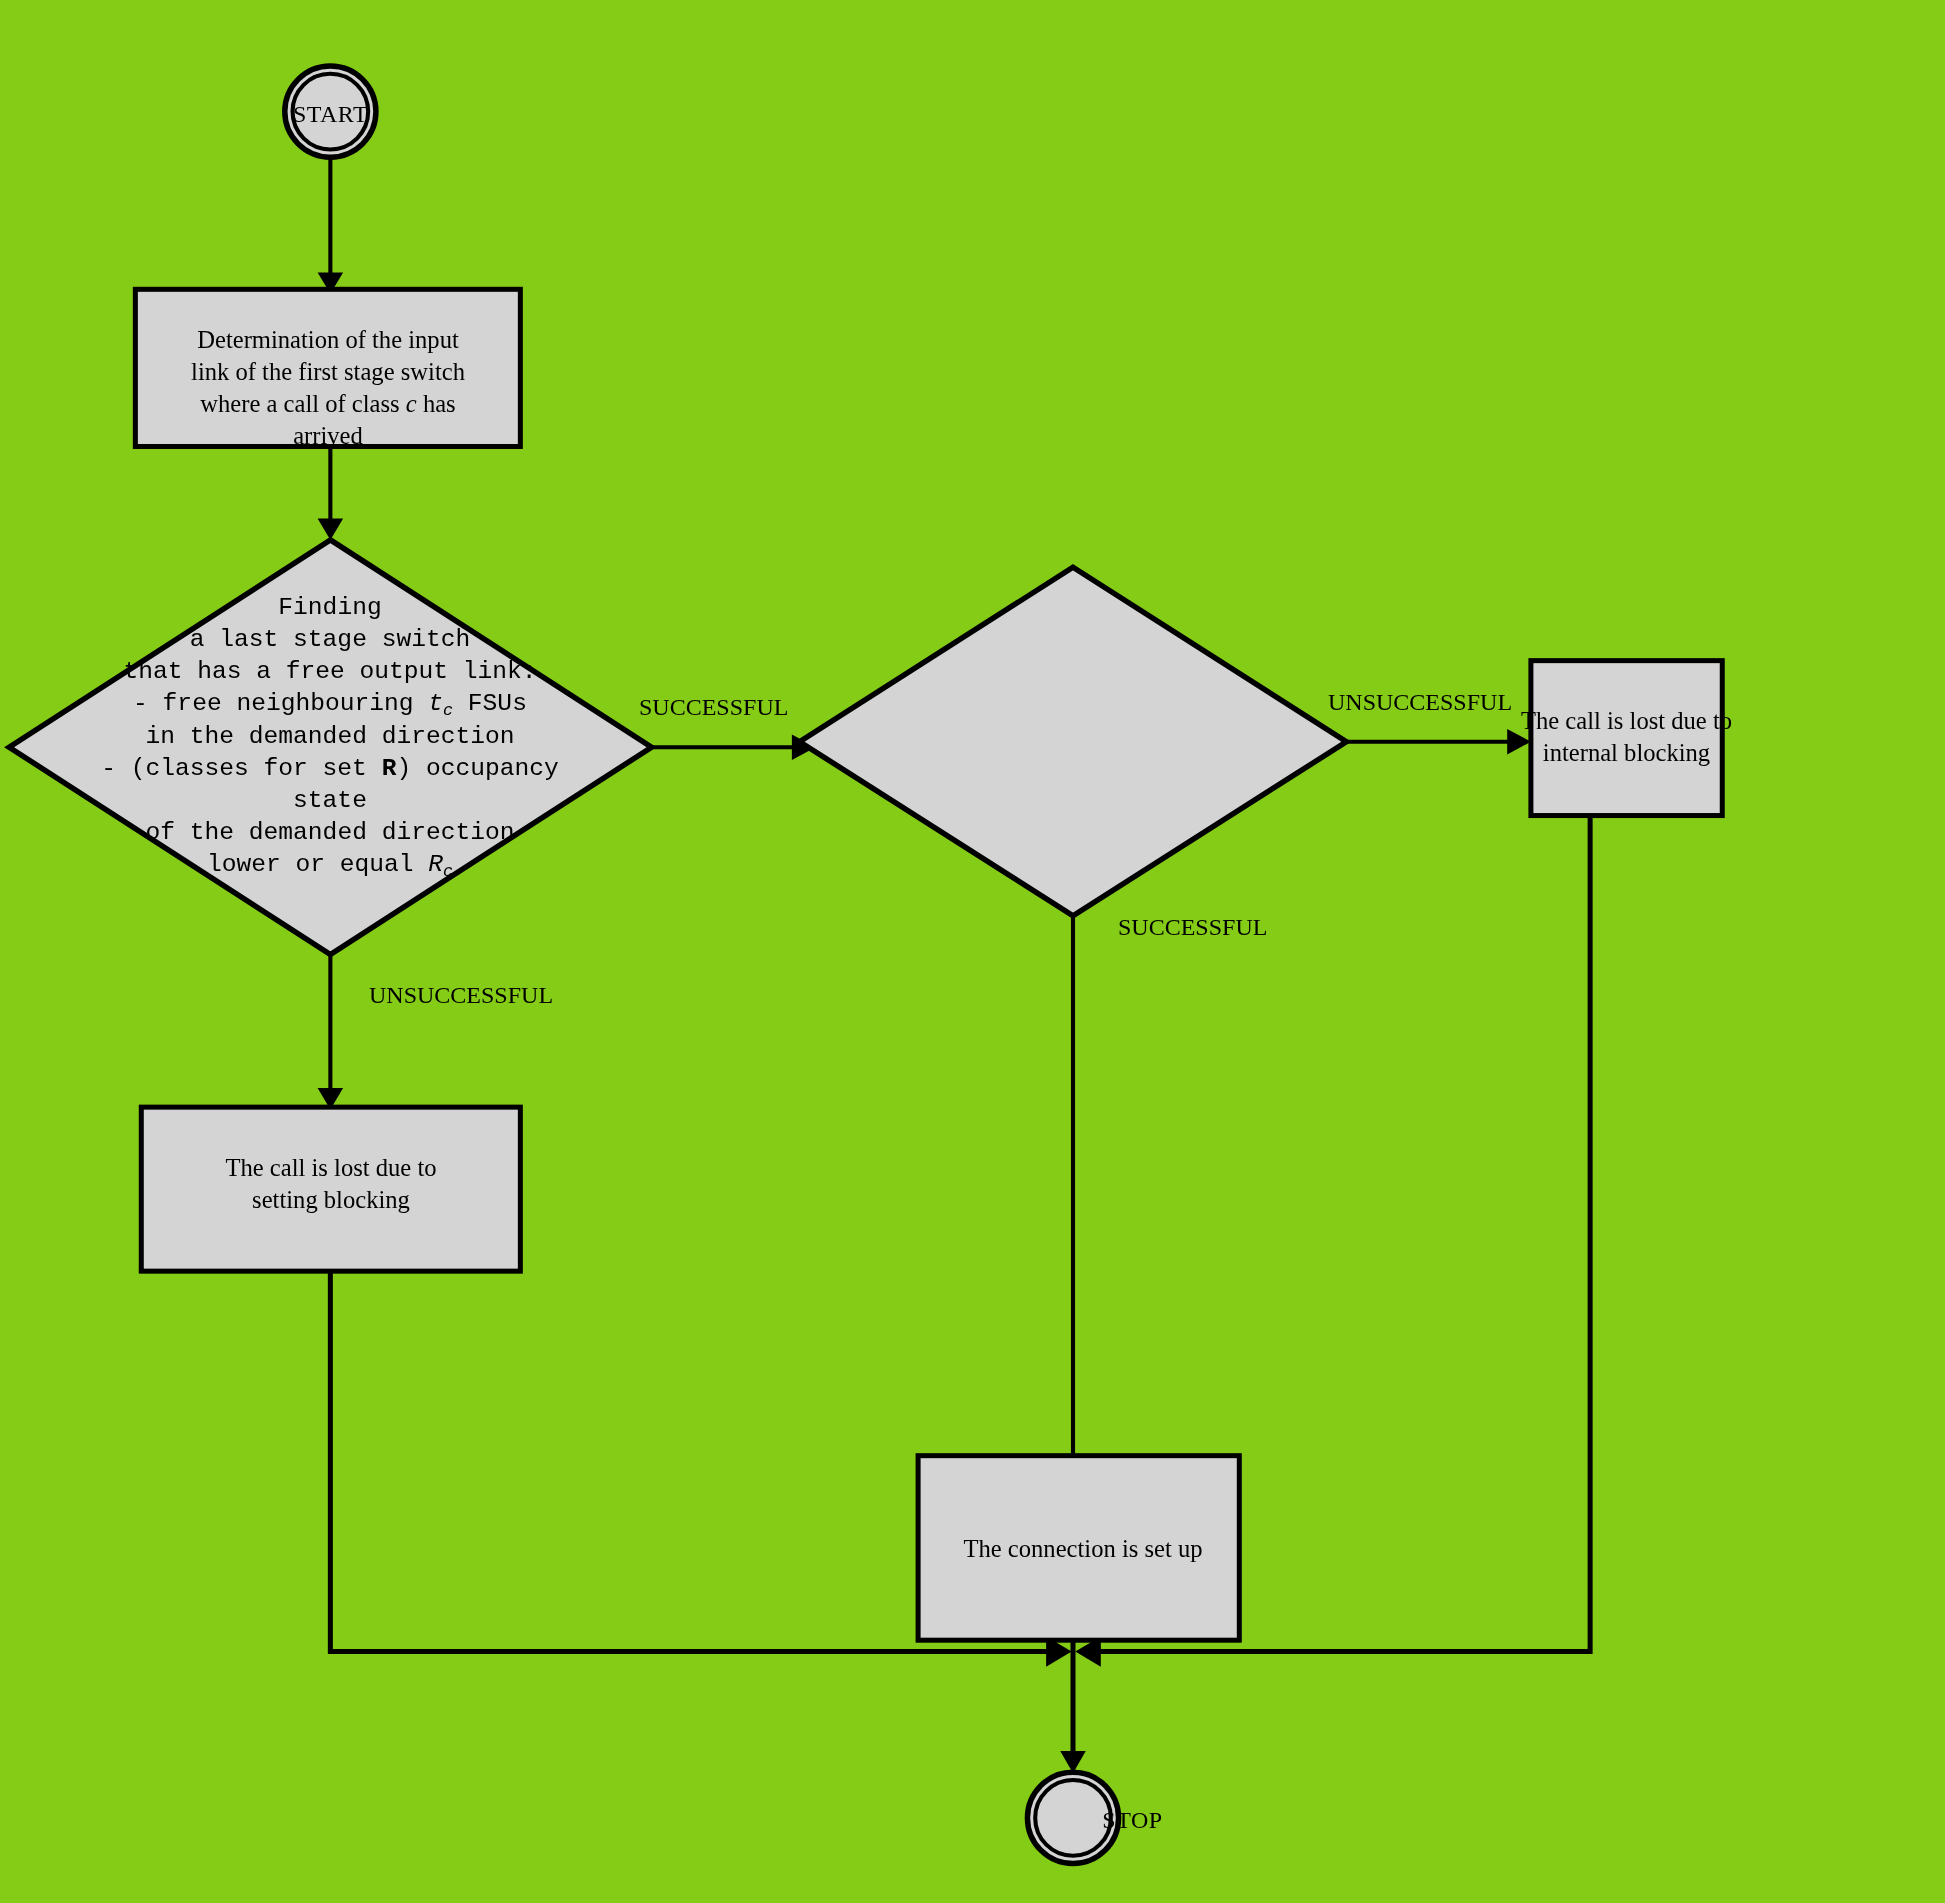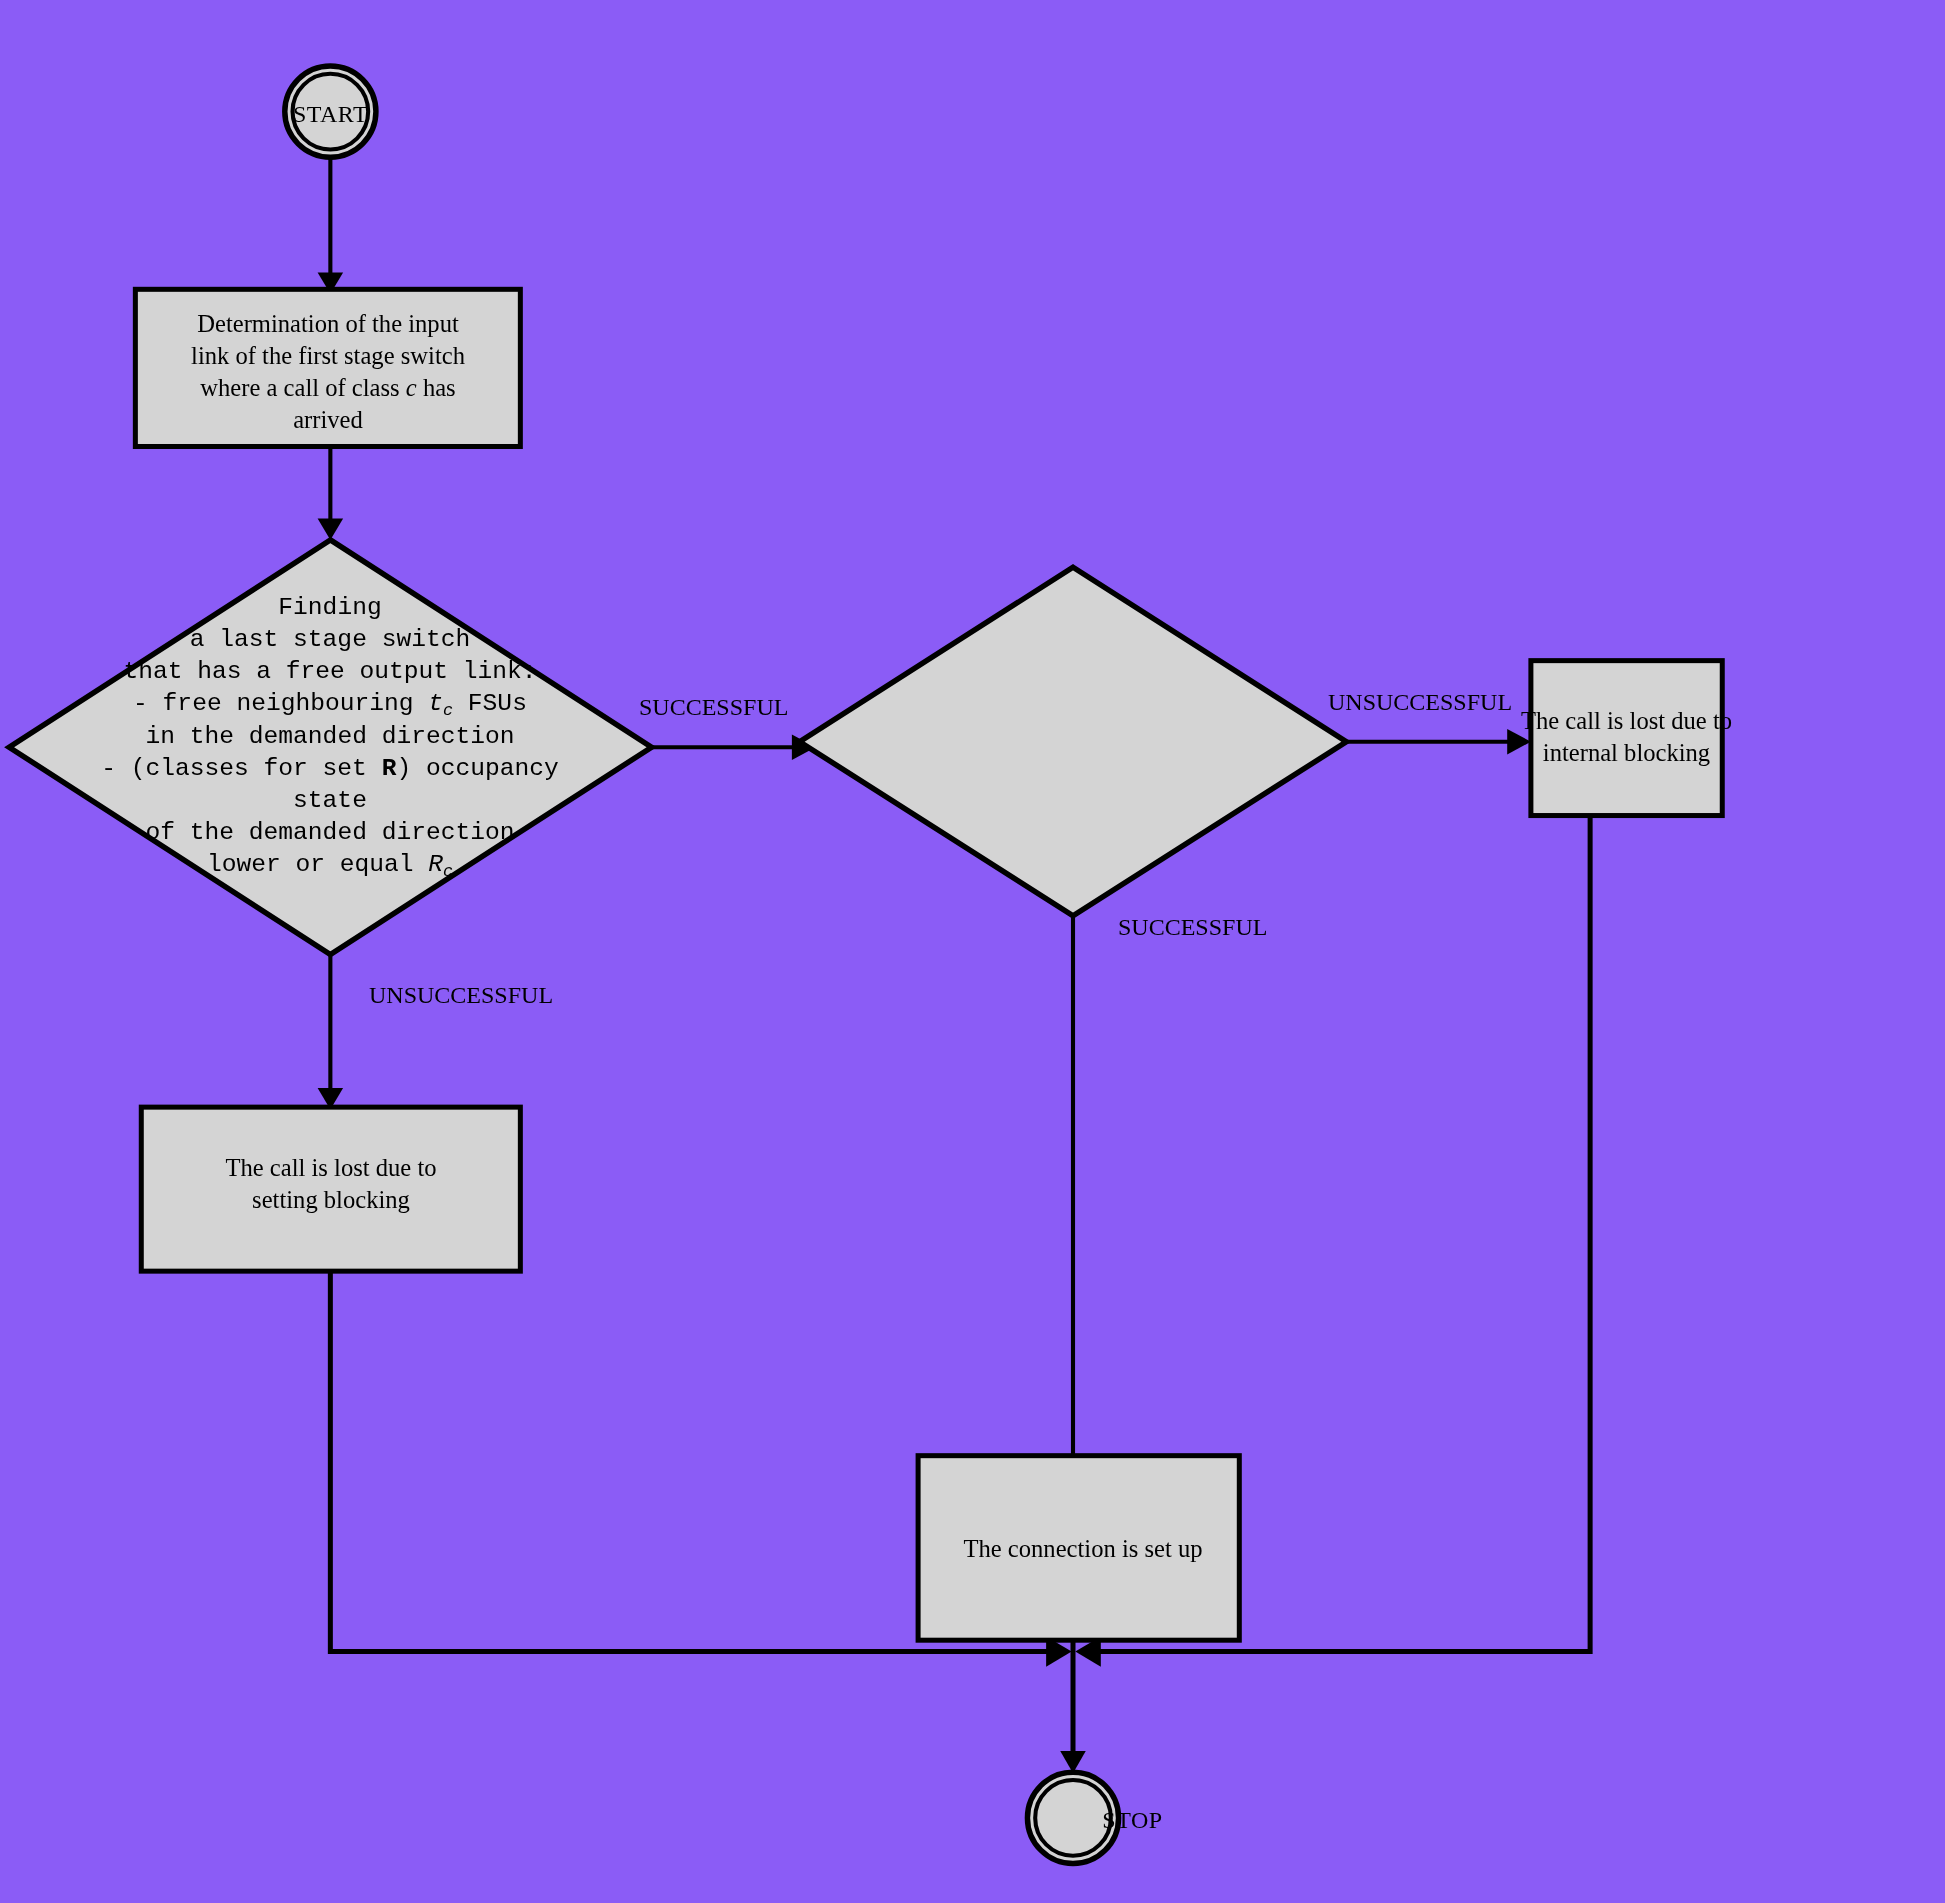--- a/index.html
+++ b/index.html
@@ -10,21 +10,21 @@
   body {
     width: 1946px;
     height: 1904px;
     font-family: "Liberation Serif", "DejaVu Serif", serif;
     overflow: hidden;
   }
   #flow-root {
     position: relative;
     width: 1946px;
     height: 1904px;
-    background: #8b5cf6;
+    background: #84cc16;
   }
   svg.flow-canvas {
     position: absolute;
     left: 0;
     top: 0;
     width: 1946px;
     height: 1904px;
   }
   .node-text {
     position: absolute;
@@ -143,21 +143,21 @@
     </g>
 
     <g>
       <circle cx="2355" cy="3990" r="100" fill="#D4D4D4" stroke="#000000" stroke-width="12"></circle>
       <circle cx="2355" cy="3990" r="83" fill="#D4D4D4" stroke="#000000" stroke-width="9"></circle>
     </g>
   </svg>
 
   <div class="node-text terminal-label" style="left:262px; top:99px; width:137px;">START</div>
 
-  <div class="node-text box-label" style="left:140px; top:308px; width:376px;"><span>Determination of the input</span><br><span>link of the first stage switch</span><br>where a call of class <span class="it">c</span> has<br>arrived</div>
+  <div class="node-text box-label" style="left:140px; top:324px; width:376px;"><span>Determination of the input</span><br><span>link of the first stage switch</span><br>where a call of class <span class="it">c</span> has<br>arrived</div>
 
   <div class="node-text diamond-label" style="left:66px; top:592px; width:528px;">Finding<br>a last stage switch<br>that has a free output link:<br>- free neighbouring <span class="it">t</span><sub>c</sub> FSUs<br>in the demanded  direction<br>- (classes for set <span class="bd">R</span>) occupancy state<br>of the demanded direction<br>lower or equal <span class="it">R</span><sub>c</sub></div>
 
 
   <div class="node-text box-label" style="left:1517px; top:705px; width:219px;"><span>The call is lost due to</span><br><span>internal blocking</span></div>
 
   <div class="node-text box-label" style="left:145px; top:1152px; width:372px;"><span>The call is lost due to</span><br><span>setting blocking</span></div>
 
   <div class="node-text box-label" style="left:927px; top:1533px; width:312px;">The connection is set up</div>
 

